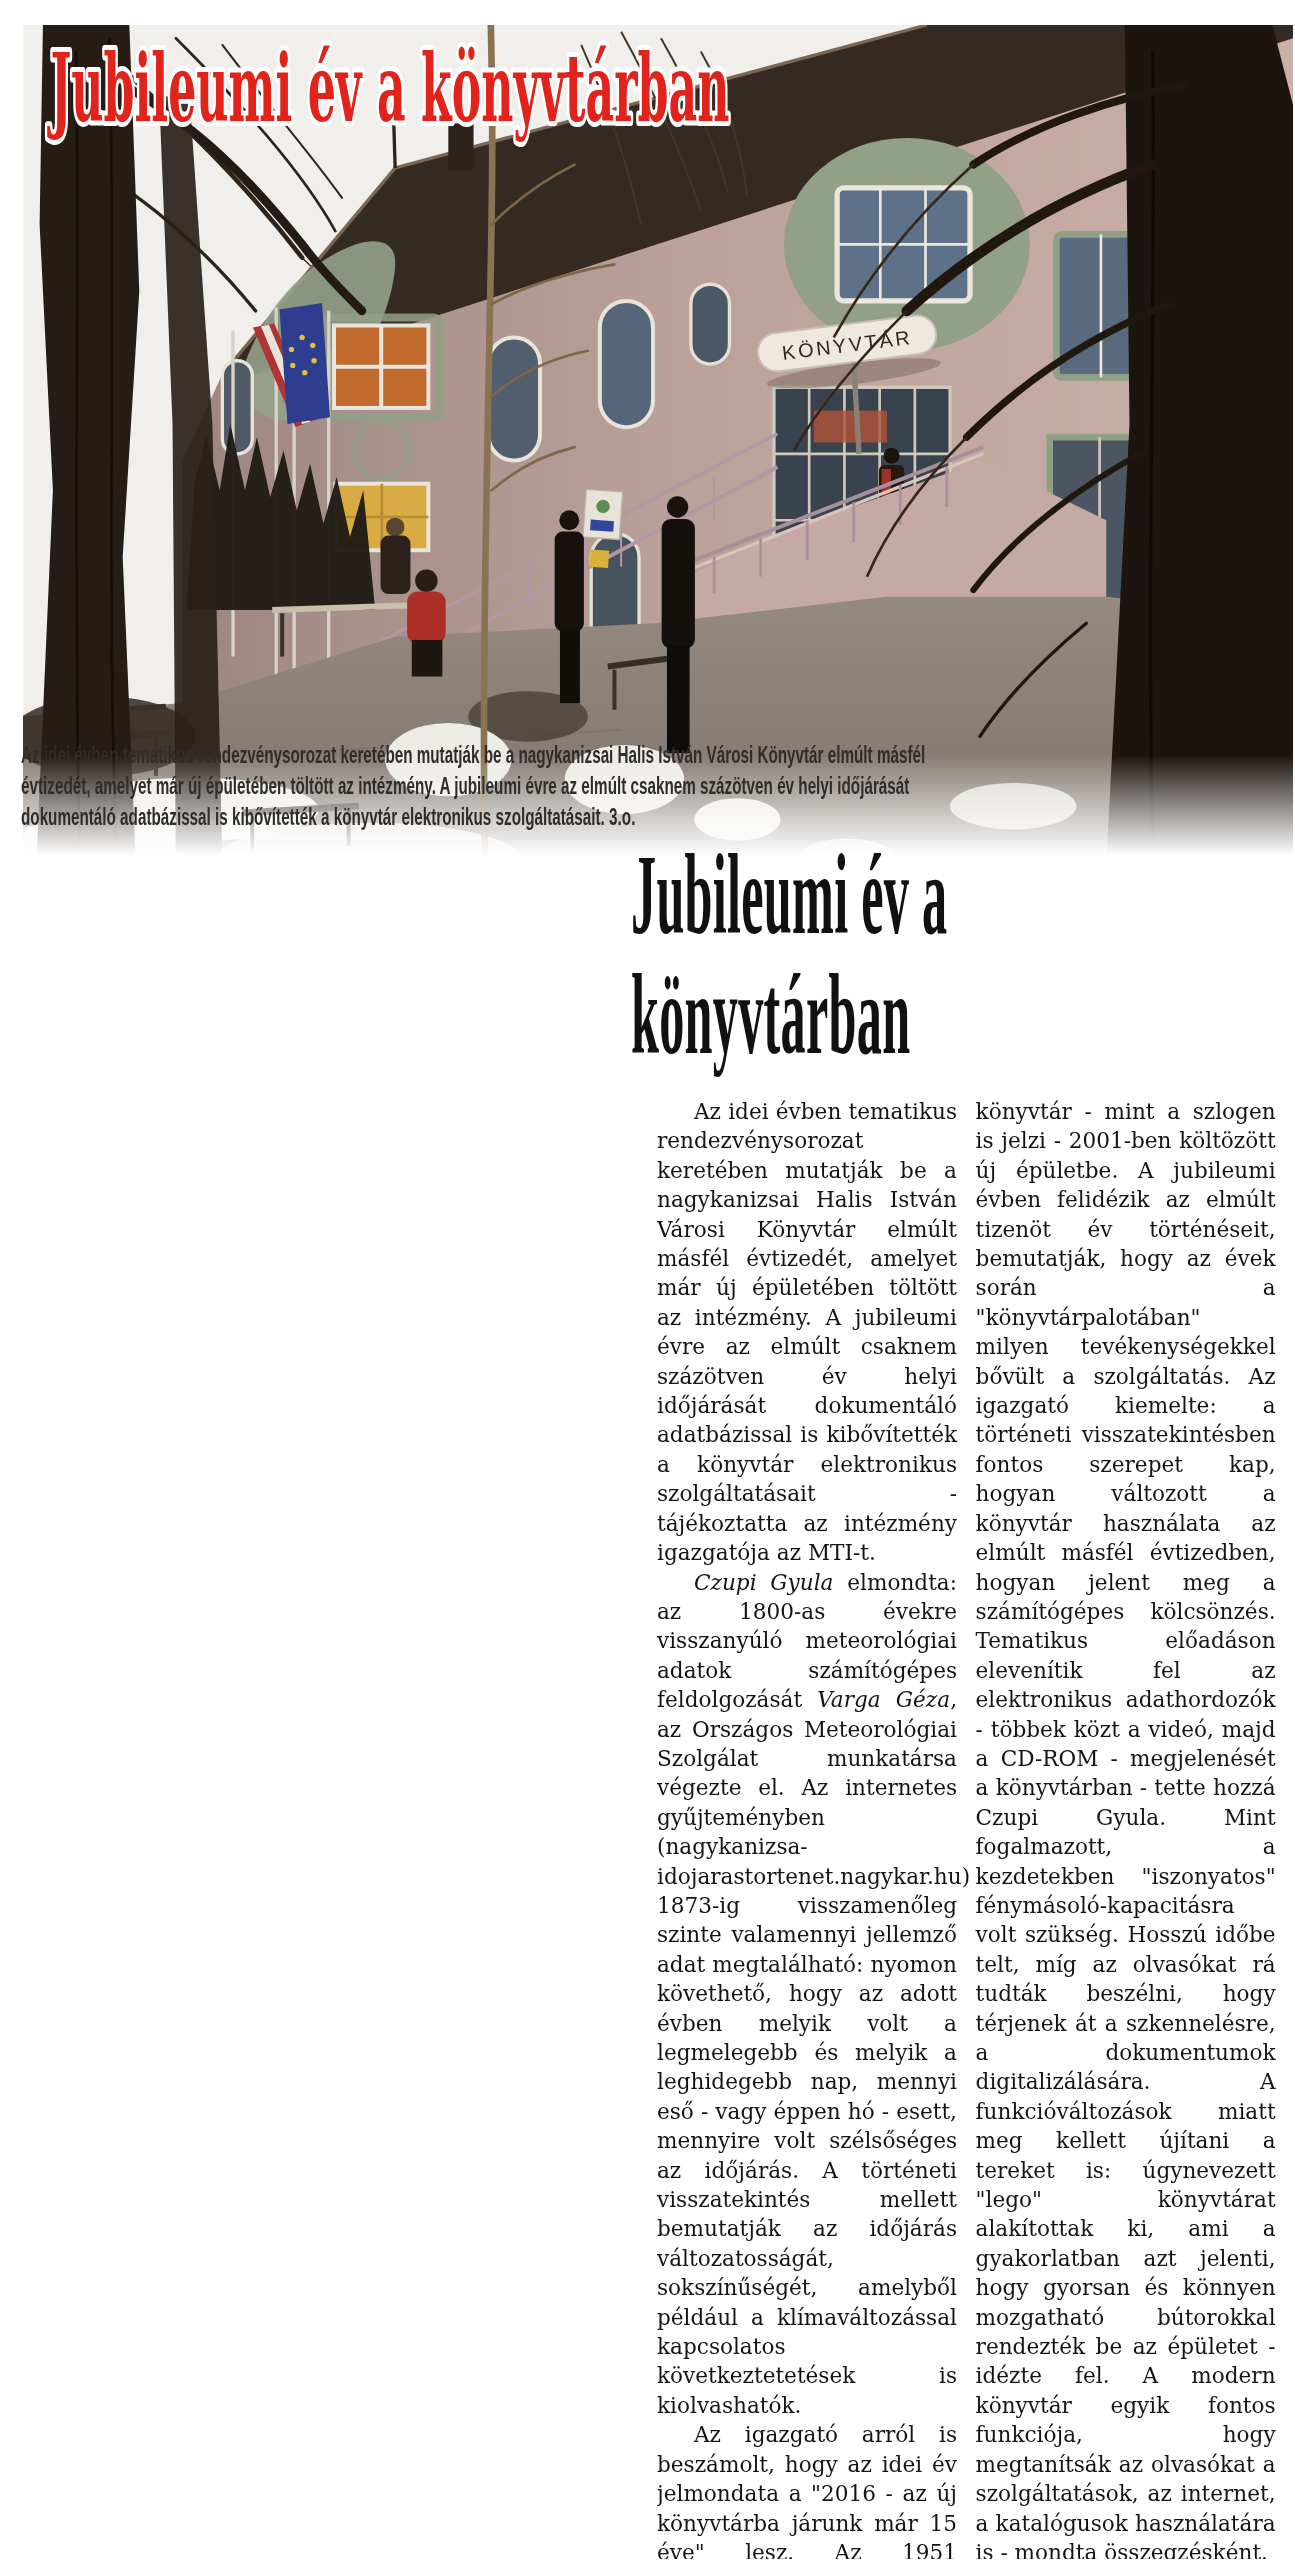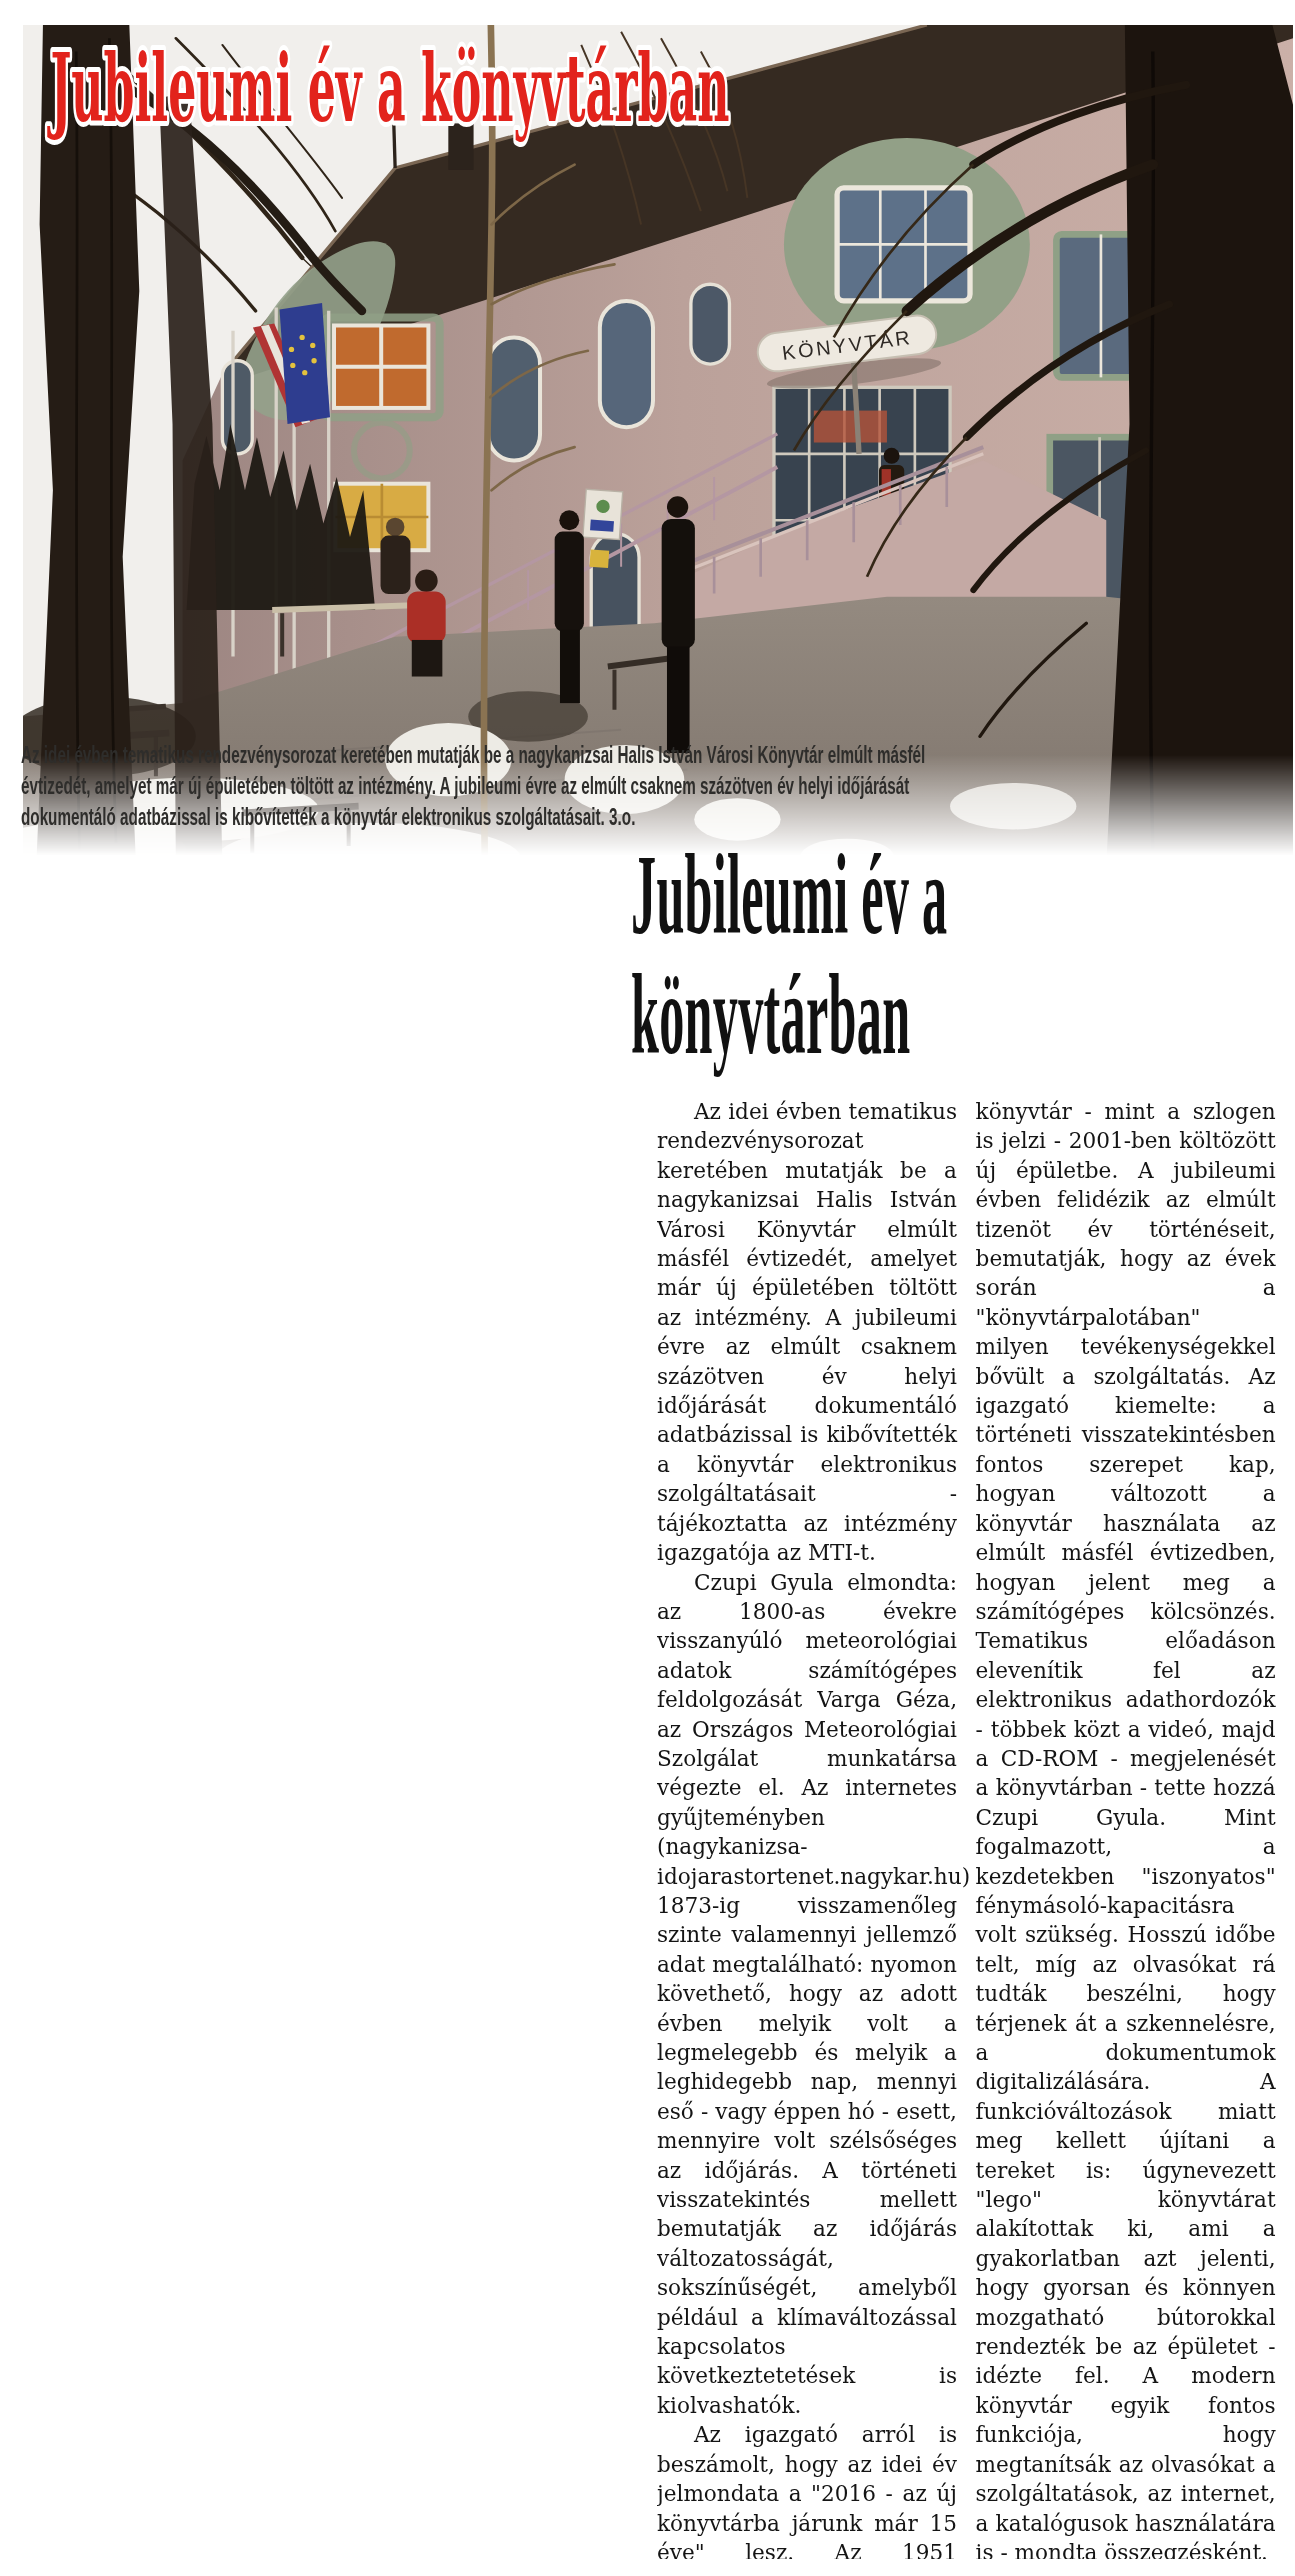--- a/index.html
+++ b/index.html
@@ -22,21 +22,21 @@
     font:bold 114px/120px "Liberation Serif",serif;color:#111111;
     transform:scaleX(0.44);transform-origin:0 0;white-space:nowrap;letter-spacing:0.7px;}
   
   #columns{position:absolute;left:657px;top:1097px;width:619px;height:1462px;
     display:flex;gap:18.6px;overflow:hidden;}
   .col{width:300px;flex:0 0 300px;
     font-family:"DejaVu Serif","Liberation Serif",serif;font-size:21.6px;line-height:29.4px;
     color:#141414;text-align:justify;}
   .col p{margin:0;}
   .col p.indent{text-indent:37px;}
-  .it{}
+  .it{font-style:italic;}
 </style>
 </head>
 <body>
 
 <div id="page">
 
   <div id="photo-wrap">
     <svg viewBox="0 0 1911 1262" preserveAspectRatio="none">
       <defs>
         <linearGradient id="facadeGrad" x1="0" y1="0" x2="1" y2="0">

